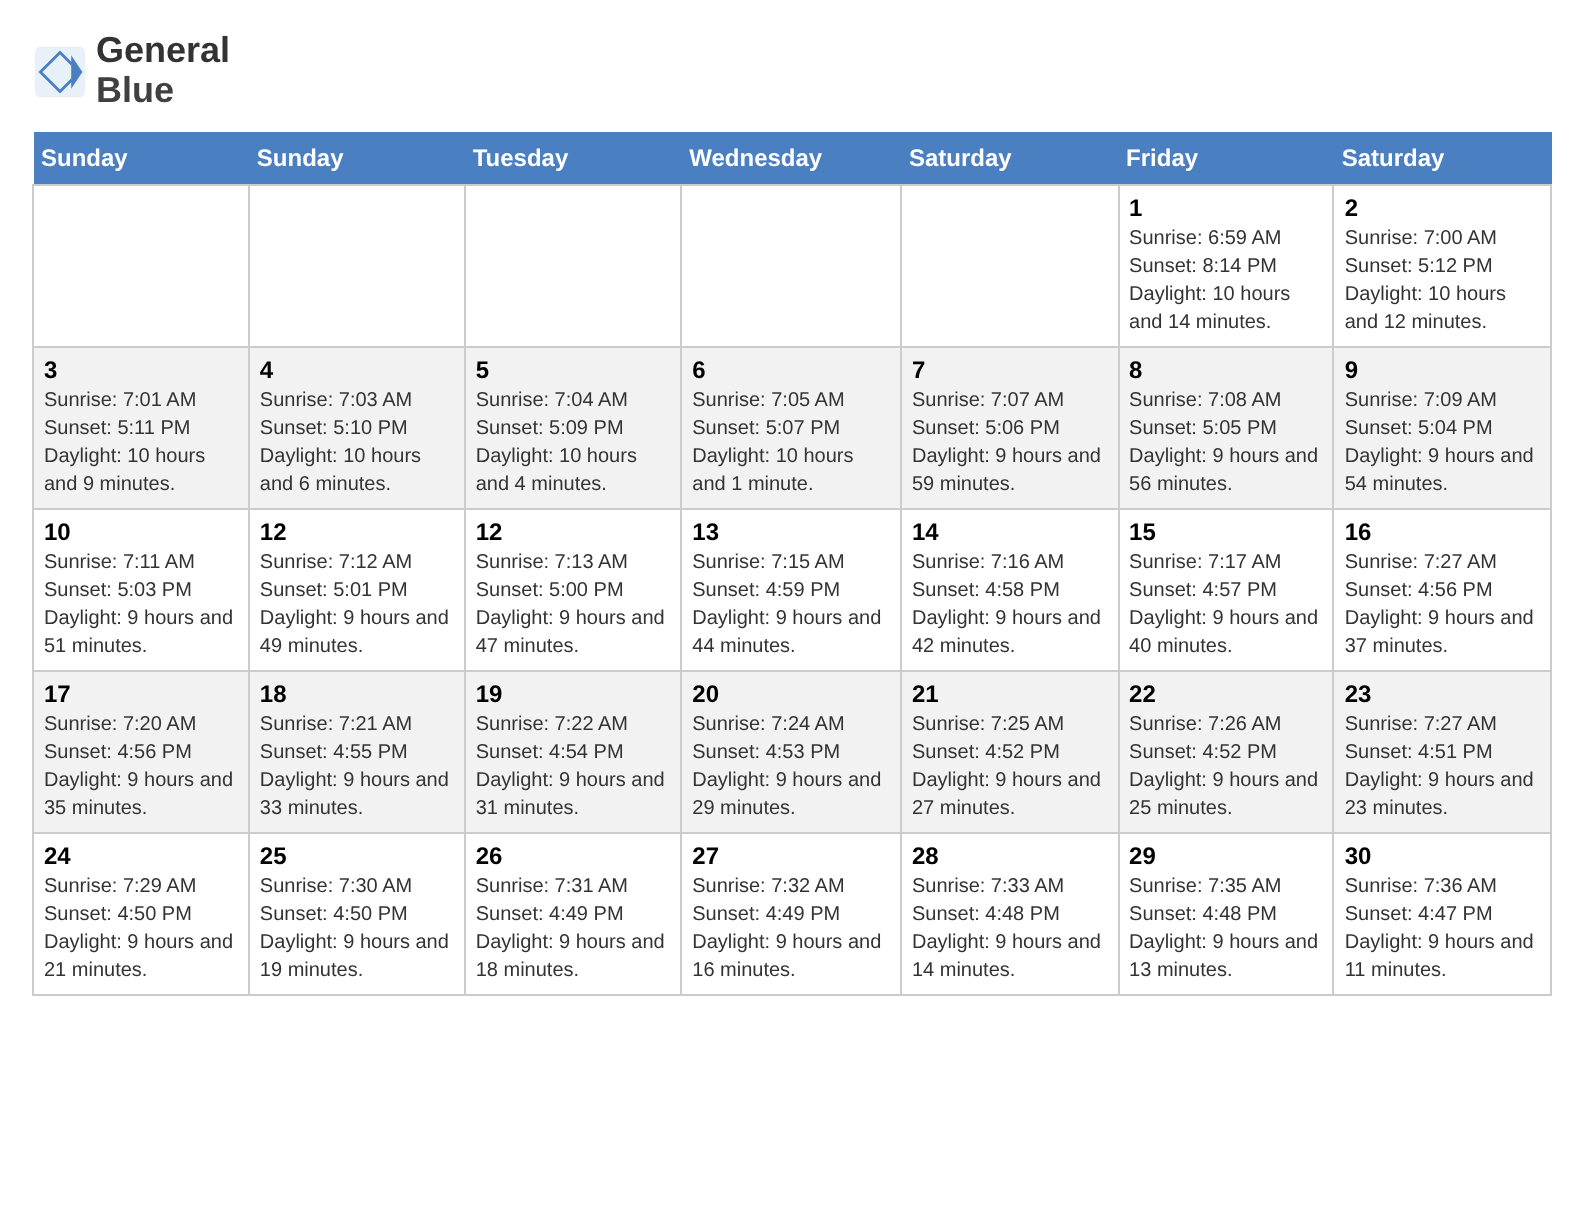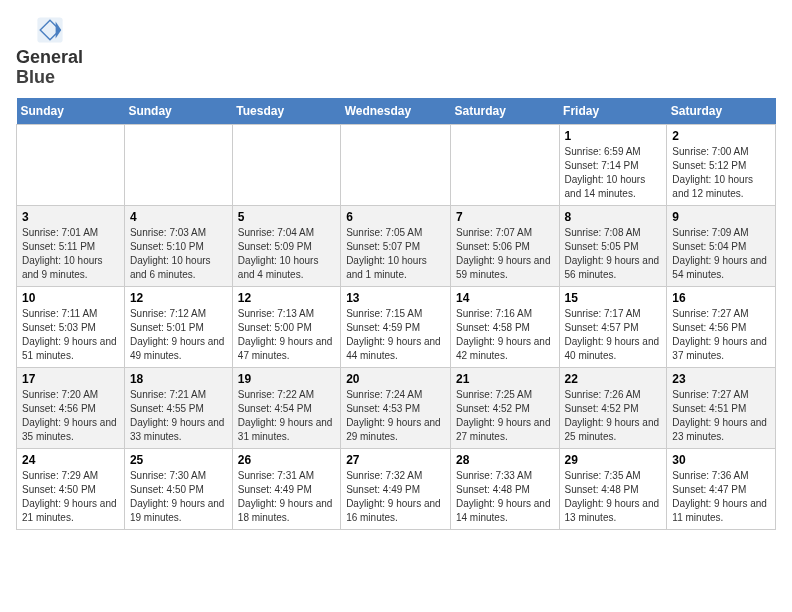--- a/index.html
+++ b/index.html
@@ -13,21 +13,20 @@
     .header {
       display: flex;
       justify-content: space-between;
       align-items: flex-start;
       margin-bottom: 10px;
     }
     .logo {
       display: flex;
       align-items: center;
       gap: 4px;
-      flex-direction: column;
     }
     .logo-text {
       font-size: 18px;
       font-weight: bold;
       color: #333;
       line-height: 1.1;
     }
     .logo-text span {
       color: #404040;
     }
@@ -126,21 +125,21 @@
   <tbody id="calendar-body">
   <tr>
         <td class="empty-cell"></td>
         <td class="empty-cell"></td>
         <td class="empty-cell"></td>
         <td class="empty-cell"></td>
         <td class="empty-cell"></td>
         <td>
           <span class="day-num">1</span>
           <div class="day-info">Sunrise: 6:59 AM
-Sunset: 7:14 PM
+Sunset: 8:14 PM
 Daylight: 10 hours and 14 minutes.</div>
         </td>
         <td>
           <span class="day-num">2</span>
           <div class="day-info">Sunrise: 7:00 AM
 Sunset: 5:12 PM
 Daylight: 10 hours and 12 minutes.</div>
         </td>
       </tr>
       <tr>

